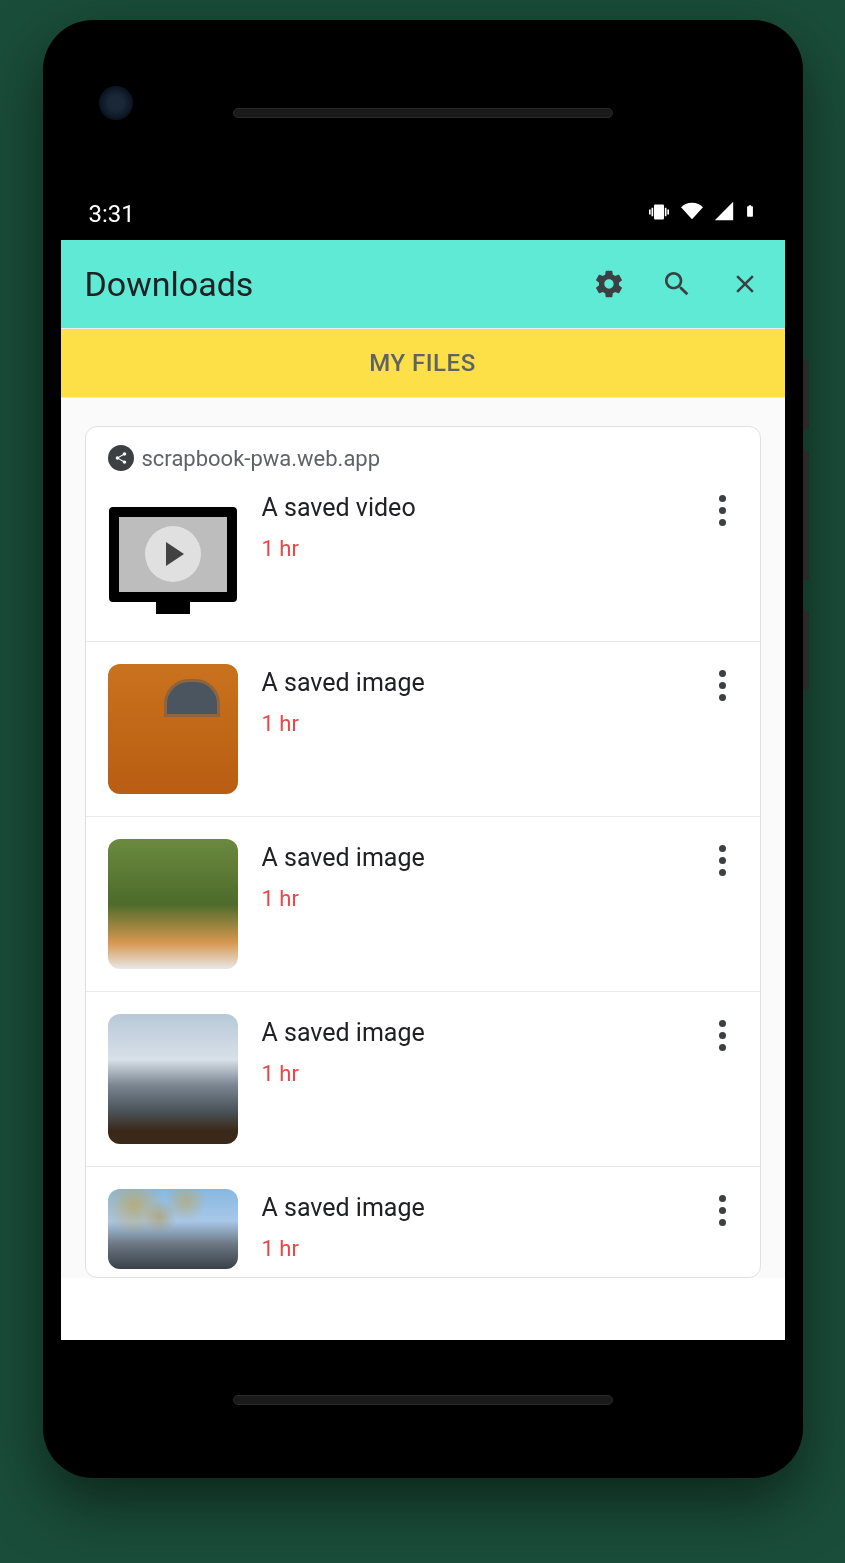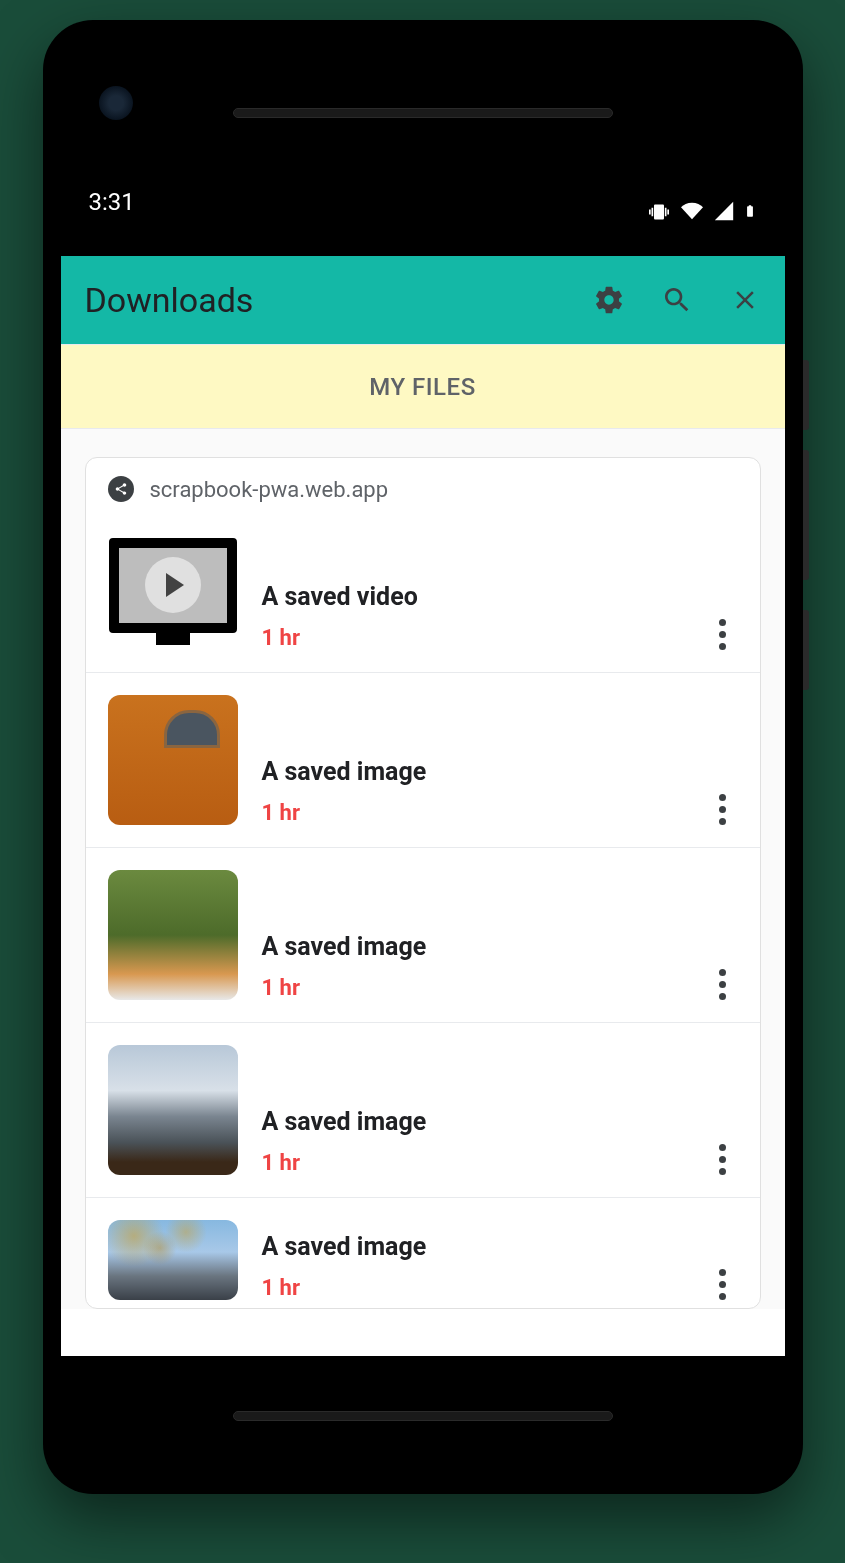--- a/index.html
+++ b/index.html
@@ -51,20 +51,21 @@
       width: 380px;
       height: 10px;
       background: #1a1a1a;
       border-radius: 5px;
       border: 1px solid #2a2a2a;
     }
     .status-bar {
       height: 52px;
       background: #000;
       display: flex;
+      align-items: center;
       justify-content: space-between;
       padding: 0 28px;
       color: #fff;
       font-size: 24px;
       font-weight: 400;
     }
     .status-icons {
       display: flex;
       align-items: center;
       gap: 8px;
@@ -75,22 +76,21 @@
     .screen {
       background: #fff;
       min-height: 1100px;
     }
     .app-bar {
       height: 88px;
       display: flex;
       align-items: center;
       justify-content: space-between;
       padding: 0 24px;
-      background: #14b8a6;
-      margin-top: 16px;
+      background: #5eead4;
     }
     .app-title {
       font-size: 34px;
       font-weight: 400;
       color: #202124;
     }
     .app-bar-actions {
       display: flex;
       align-items: center;
       gap: 36px;
@@ -101,24 +101,24 @@
       display: flex;
       align-items: center;
       justify-content: center;
       cursor: pointer;
     }
     .icon-btn svg {
       fill: #3c4043;
     }
     .tabs {
       display: flex;
-      height: 85px;
+      height: 70px;
       border-top: 1px solid #e8eaed;
       border-bottom: 1px solid #e8eaed;
-      background: #fef9c3;
+      background: #fde047;
       align-items: center;
     }
     .tab {
       flex: 1;
       display: flex;
       align-items: center;
       justify-content: center;
       font-size: 24px;
       font-weight: 500;
       letter-spacing: 0.5px;
@@ -146,46 +146,45 @@
     }
     .card {
       background: #fff;
       border: 1px solid #e0e0e0;
       border-radius: 12px;
       overflow: hidden;
     }
     .card-header {
       display: flex;
       align-items: center;
-      gap: 16px;
+      gap: 8px;
       padding: 18px 22px 0 22px;
     }
     .share-badge {
       width: 26px;
       height: 26px;
       background: #3c4043;
       border-radius: 50%;
       display: flex;
       align-items: center;
       justify-content: center;
     }
     .share-badge svg {
       fill: #fff;
     }
     .card-source {
       font-size: 22px;
       color: #5f6368;
     }
     .list-item {
       display: flex;
-      align-items: flex-end;
+      align-items: flex-start;
       padding: 22px;
       gap: 24px;
       border-bottom: 1px solid #e8eaed;
-      font-weight: bold;
     }
     .list-item:last-child {
       border-bottom: none;
     }
     .list-item.first {
       padding-top: 18px;
     }
     .thumb {
       width: 130px;
       height: 130px;

